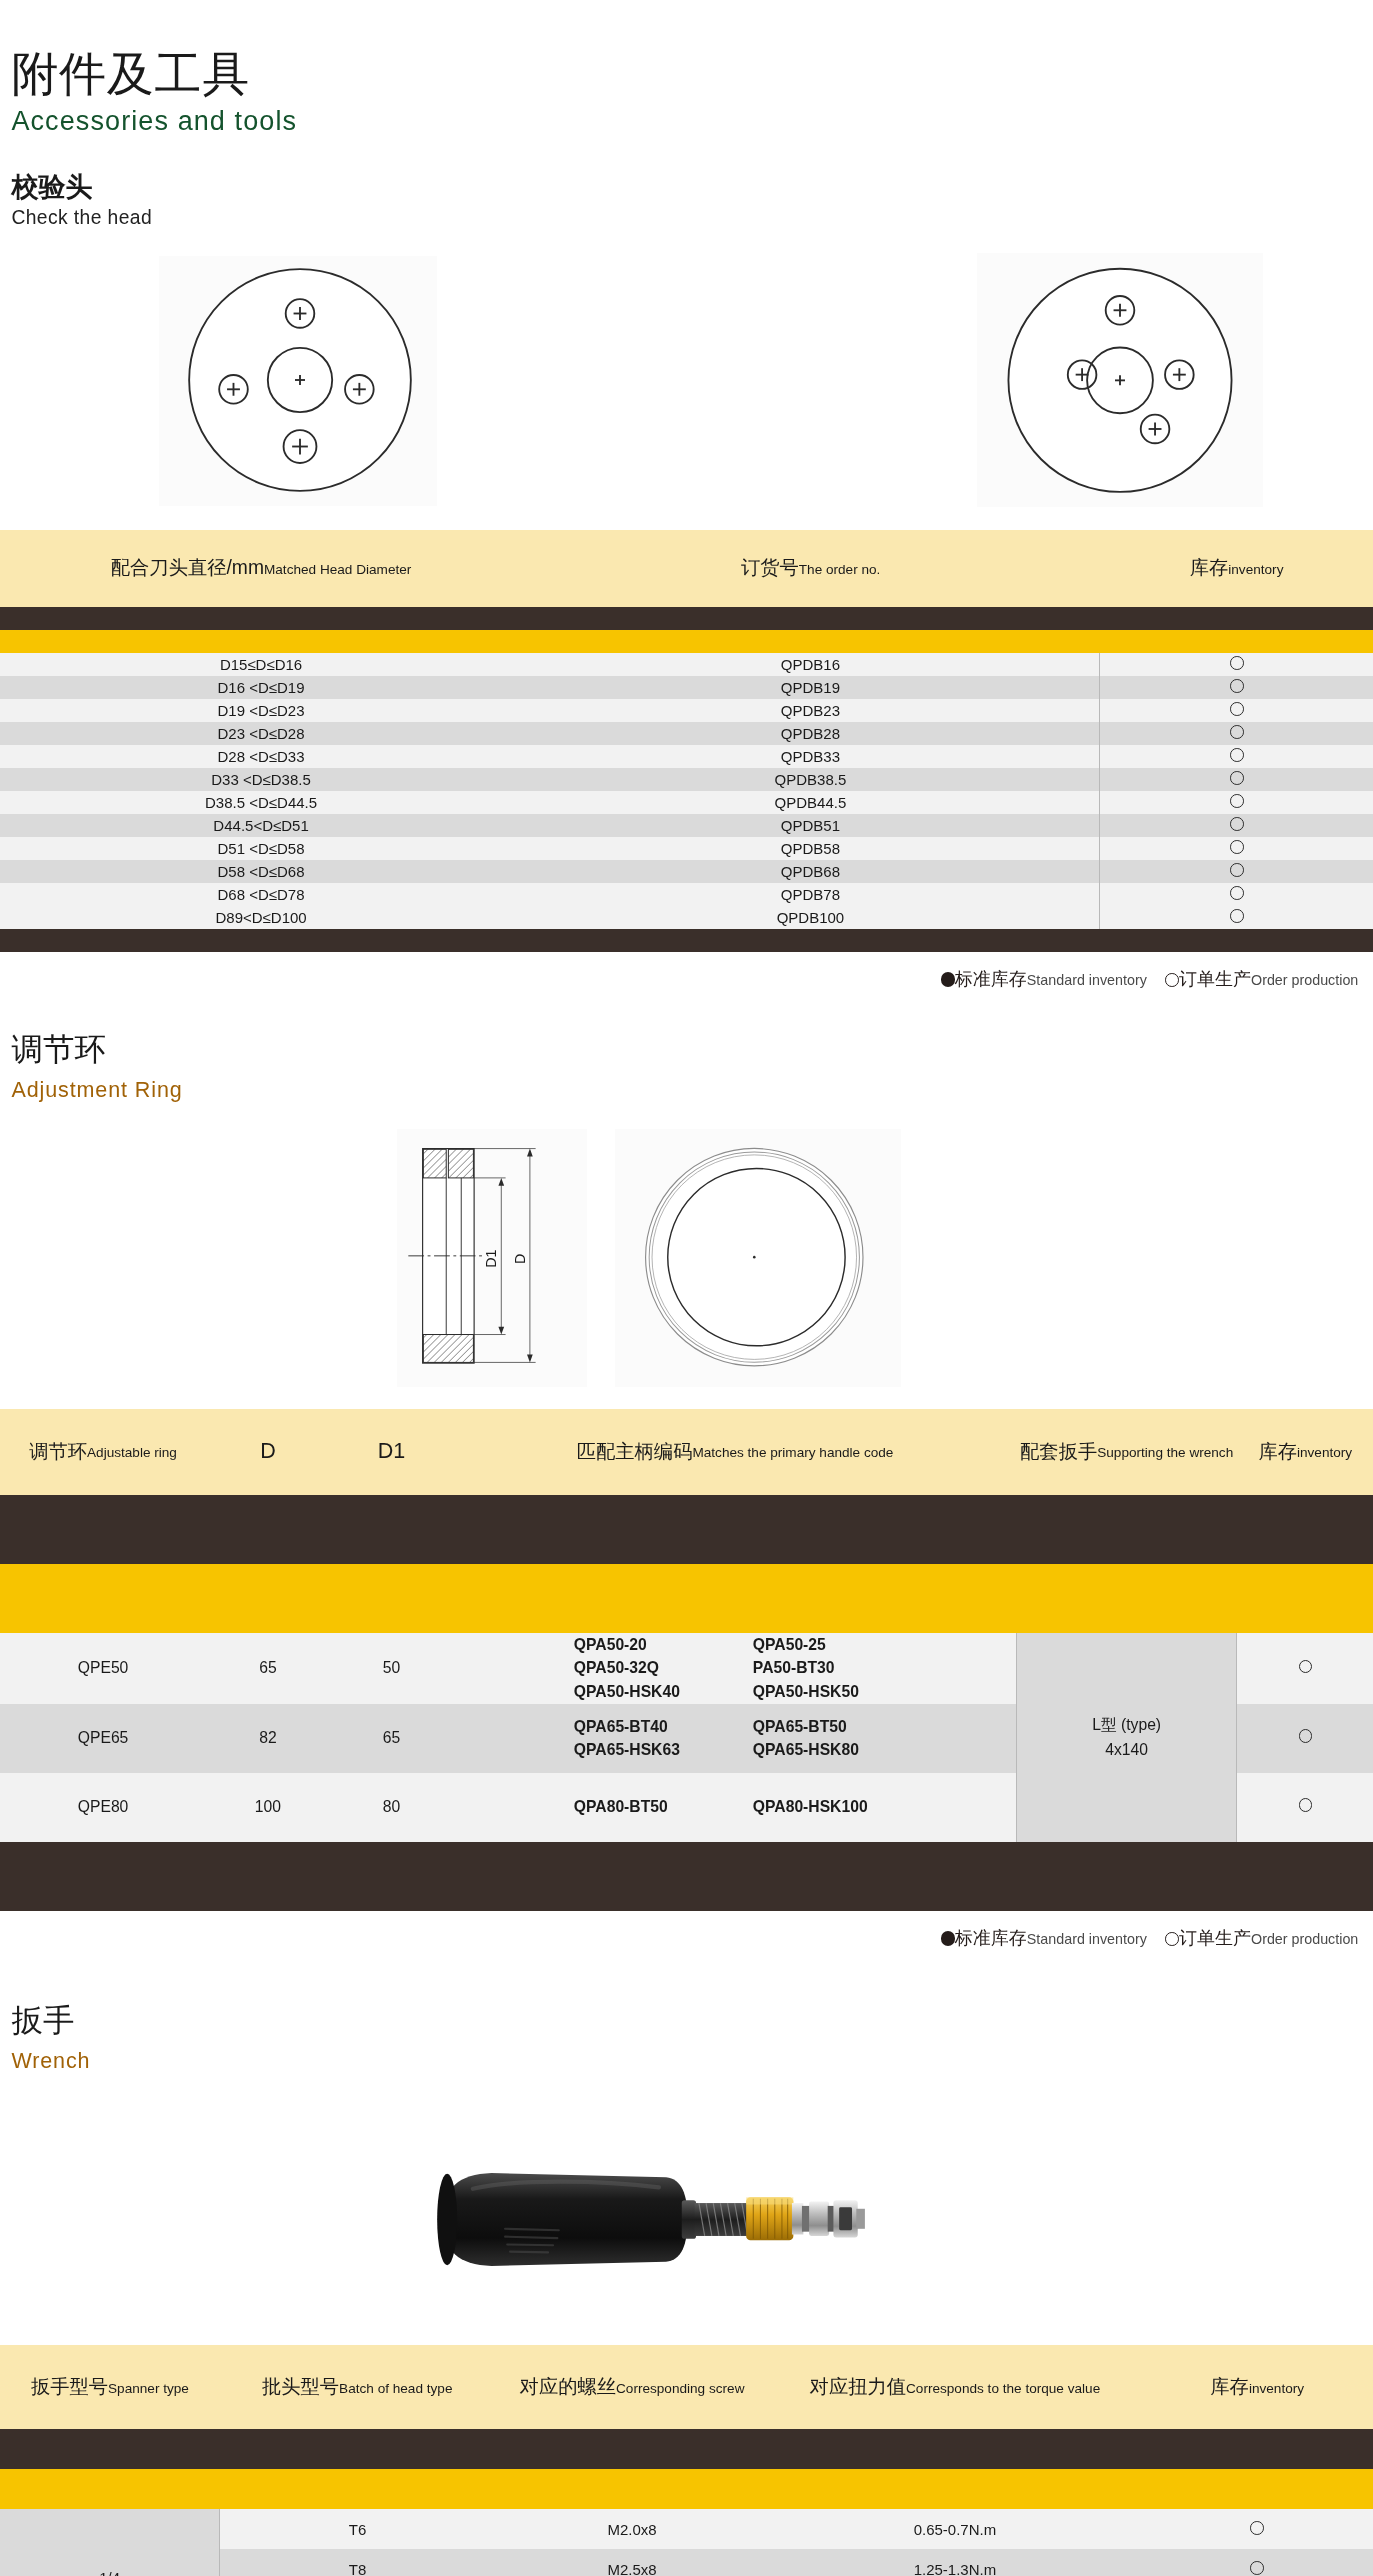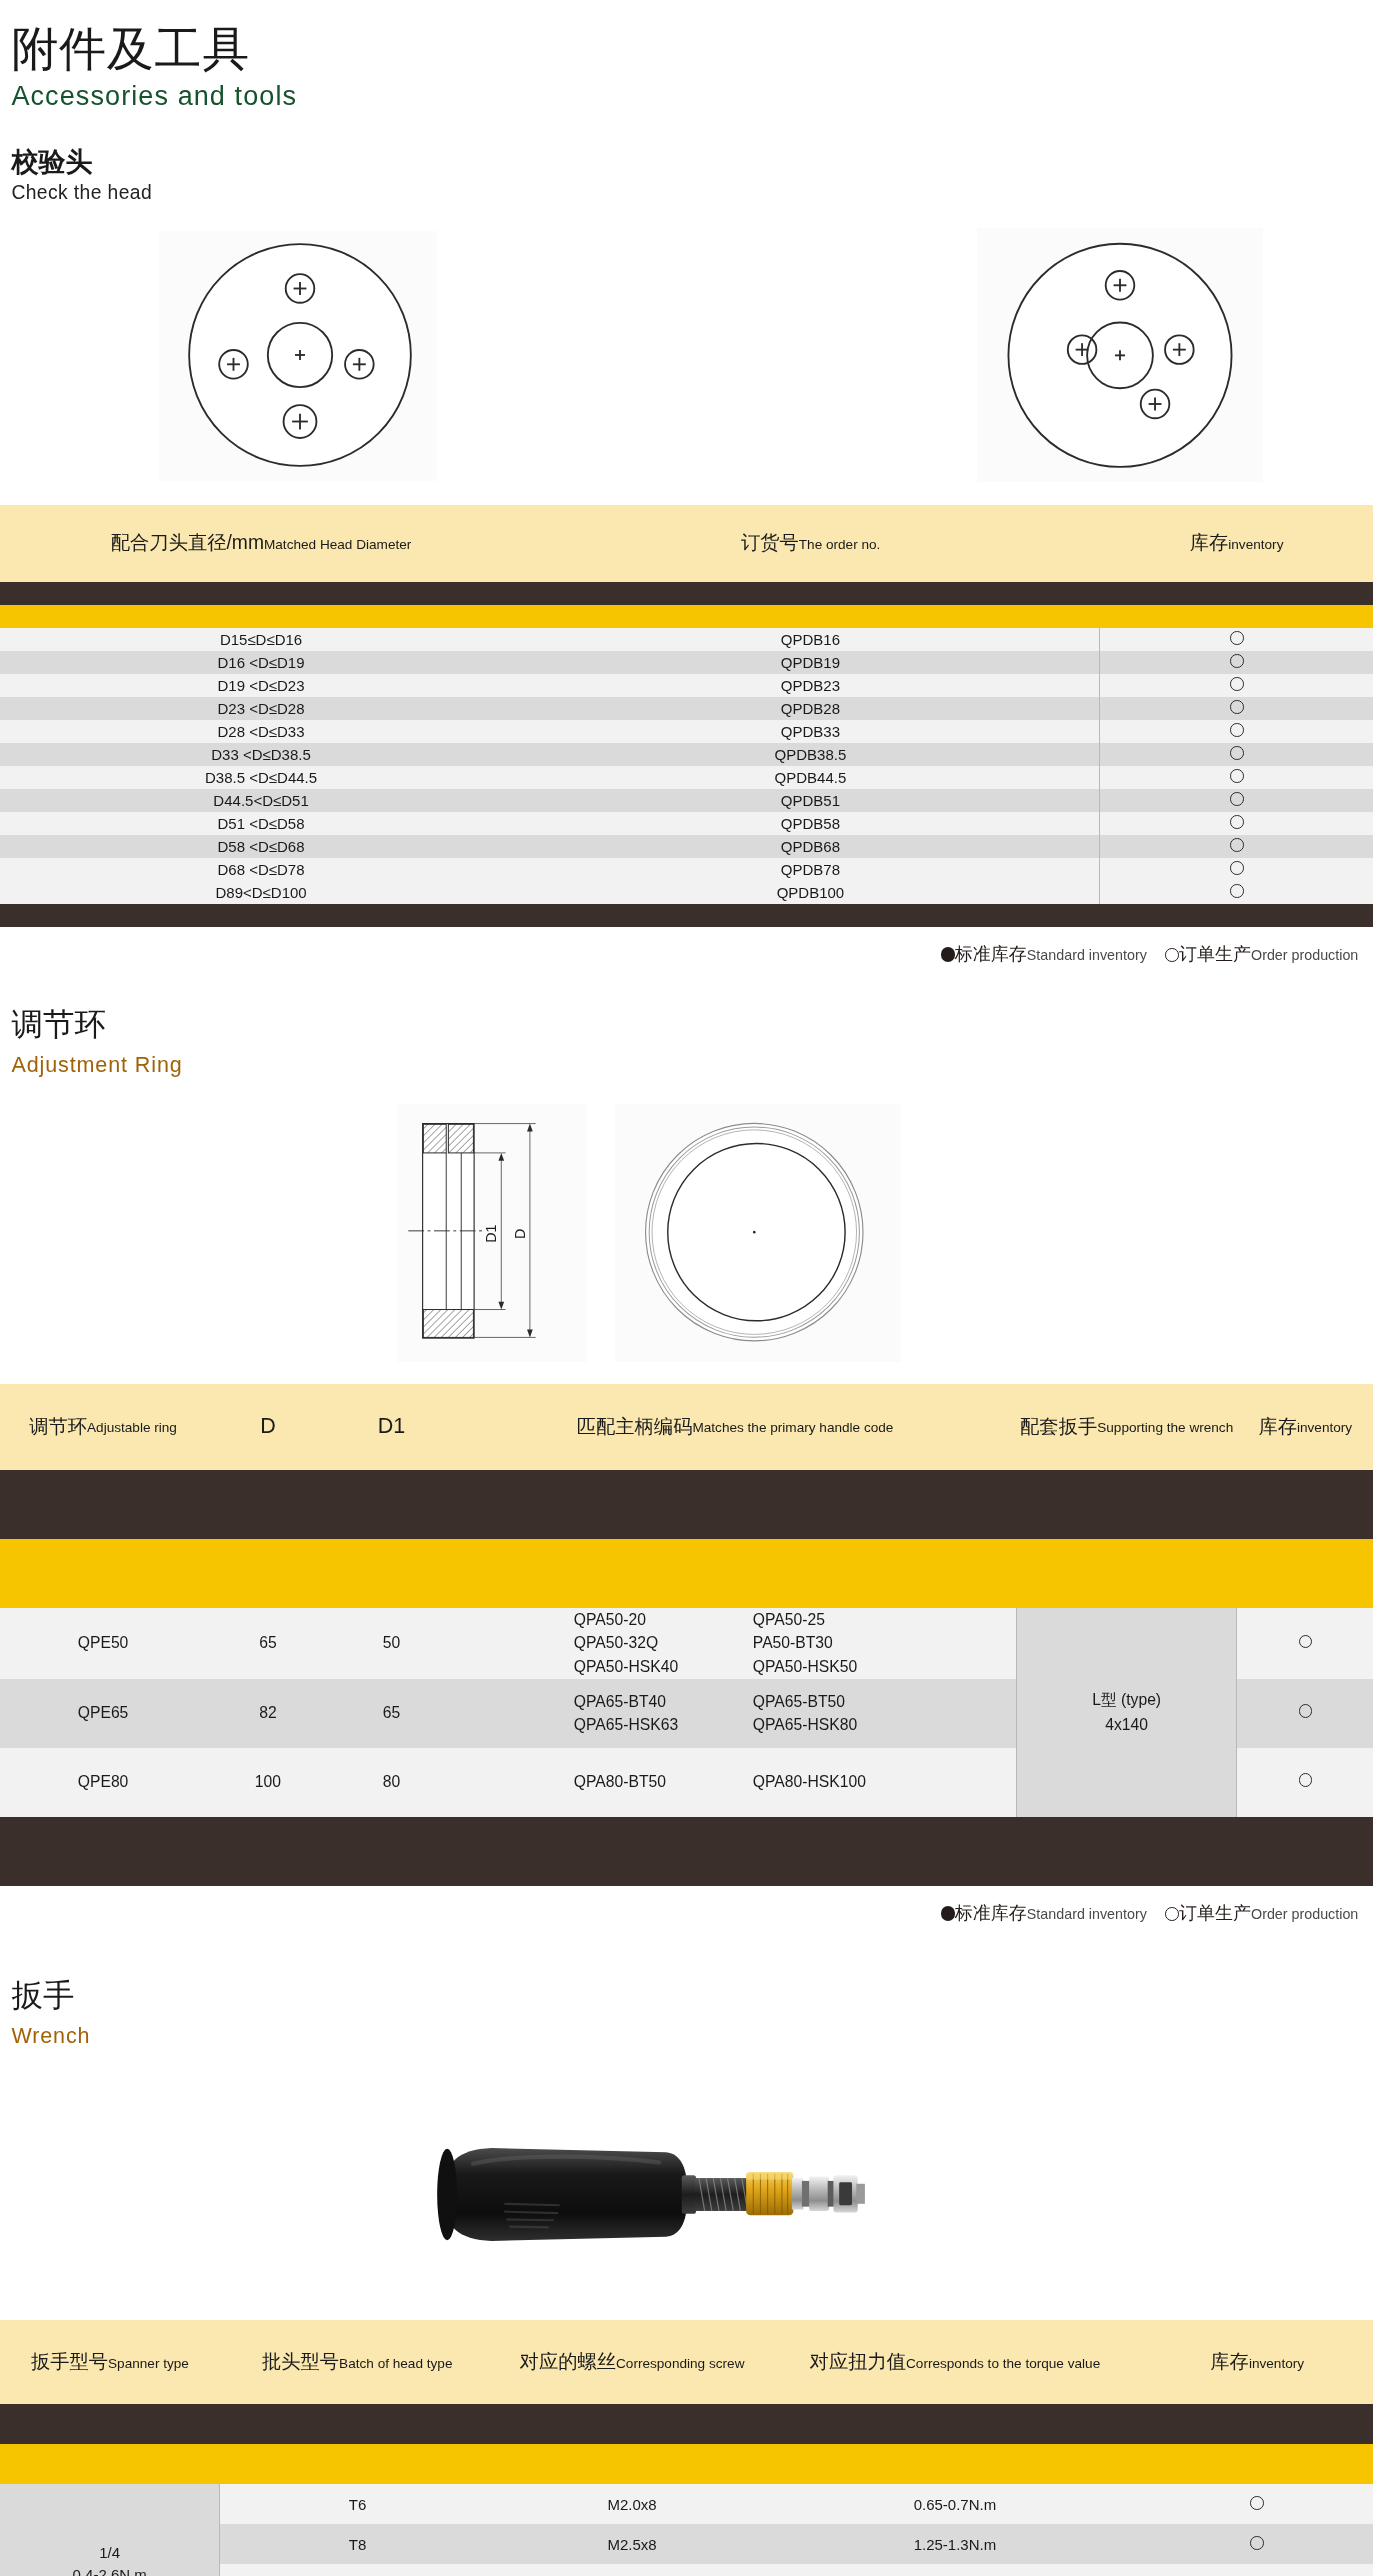--- a/index.html
+++ b/index.html
@@ -8,21 +8,21 @@
     width: 1374px;
     background: #ffffff;
     font-family: "Liberation Sans", "DejaVu Sans", sans-serif;
     color: #1a1a1a;
     -webkit-font-smoothing: antialiased;
   }
   .page { width: 1374px; min-height: 2576px; position: relative; padding: 0 0 29px 0; }
 
   
   .h-main { padding: 24px 0 0 11.4px; }
-  .h-main .cn { font-size: 47px; font-weight: 400; letter-spacing: 0.7px; line-height: 1.05; }
+  .h-main .cn { font-size: 47px; font-weight: 400; letter-spacing: 0.7px; line-height: 1.05; margin-top: 25px; }
   .h-main .en { font-size: 27px; font-weight: 400; letter-spacing: 1.1px; line-height: 1.3; margin-top: 5.7px; color: #14532d; }
 
   .h-sub { padding: 33px 0 0 11.4px; }
   .h-sub .cn { font-size: 27px; font-weight: 700; line-height: 1.15; }
   .h-sub .en { font-size: 19.3px; font-weight: 400; letter-spacing: 0.4px; line-height: 1.3; margin-top: 2.1px; color: #222; }
 
   .h-sub2 { padding: 40px 0 0 11.4px; }
   .h-sub2 .cn { font-size: 31.5px; font-weight: 400; line-height: 1.2; }
   .h-sub2 .en { font-size: 21.5px; font-weight: 400; letter-spacing: 0.9px; line-height: 1.35; margin-top: 7.2px; color: #a16207; }
 
@@ -50,21 +50,21 @@
     height: 23px;
     vertical-align: middle;
   }
   .row-a td { background: #f2f2f2; }
   .row-b td { background: #dadada; }
   .vline { border-left: 0.7px solid #b9b9b9; }
 
   
   table.t2 tbody td { font-size: 15.7px; height: 69px; }
   .mini { display: flex; flex-direction: column; align-items: center; line-height: 1.5; }
-  .mini .r { display: flex; gap: 36px; }
+  .mini .r { display: flex; gap: 36px; font-weight: bold; }
   .mini .r span { display: inline-block; min-width: 143px; text-align: left; }
   .wrenchcell { background: #dadada !important; font-size: 15.7px; line-height: 1.6; }
   .invcell { font-size: 15px; }
 
   
   table.t3 tbody td { height: 40px; font-size: 15px; }
   .spanner-cell { background: #dadada !important; font-size: 15.7px; line-height: 1.5; }
 
   
   .legend { width: 1374px; text-align: right; padding: 15.7px 15.7px 0 0; font-size: 0; }

